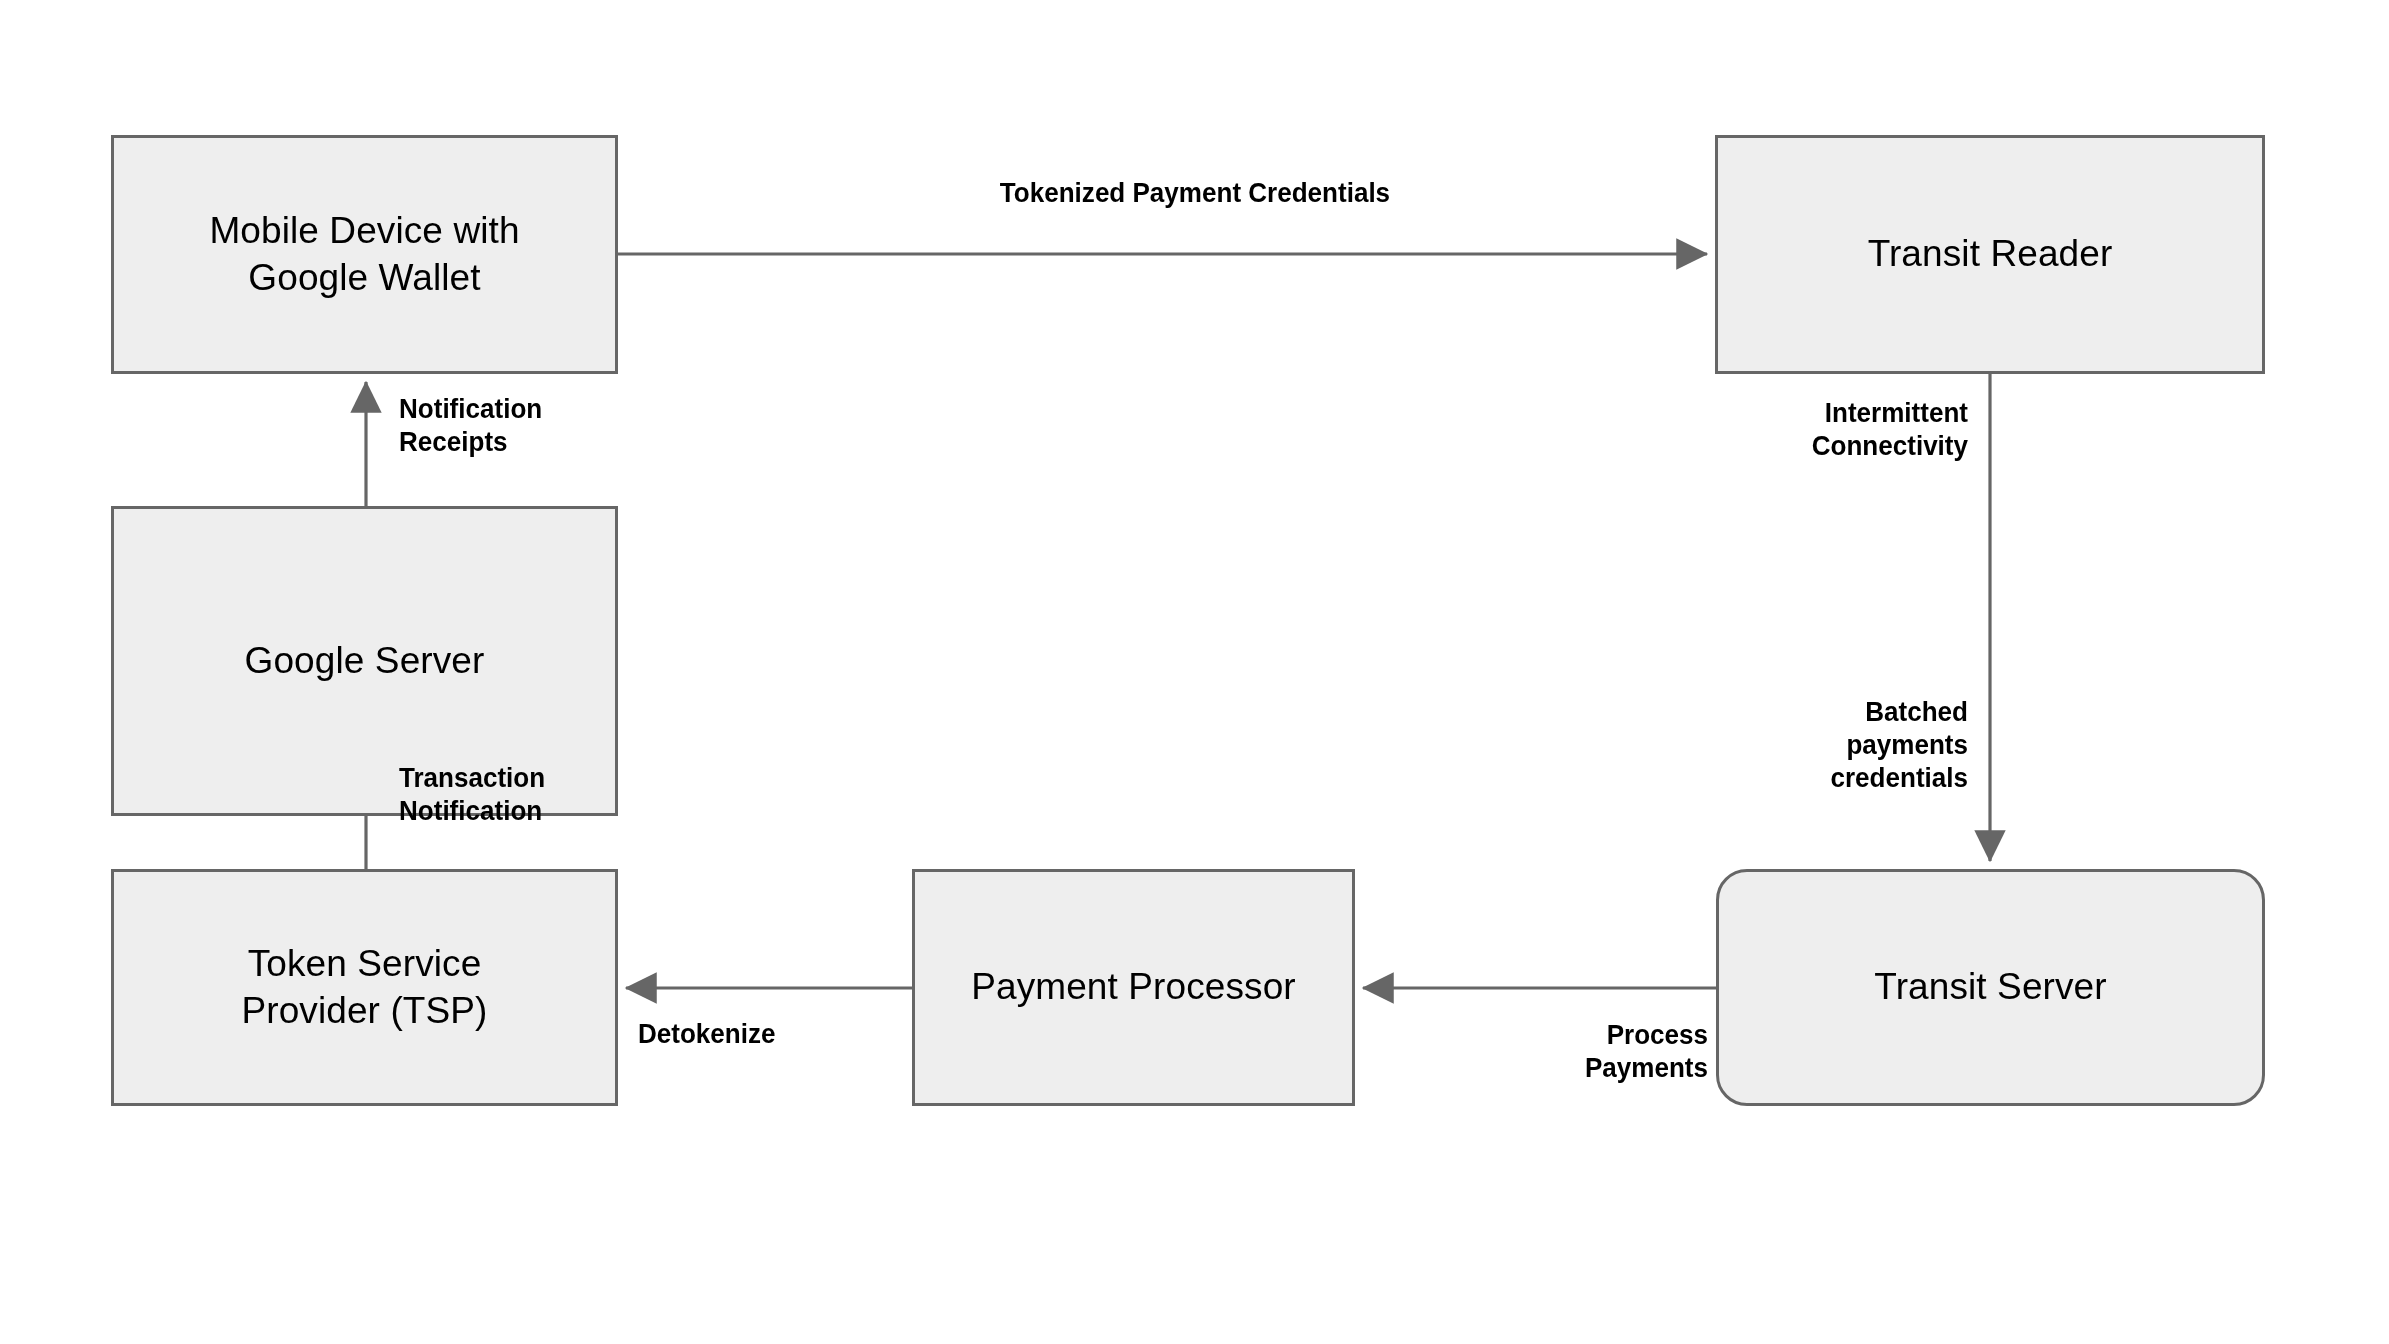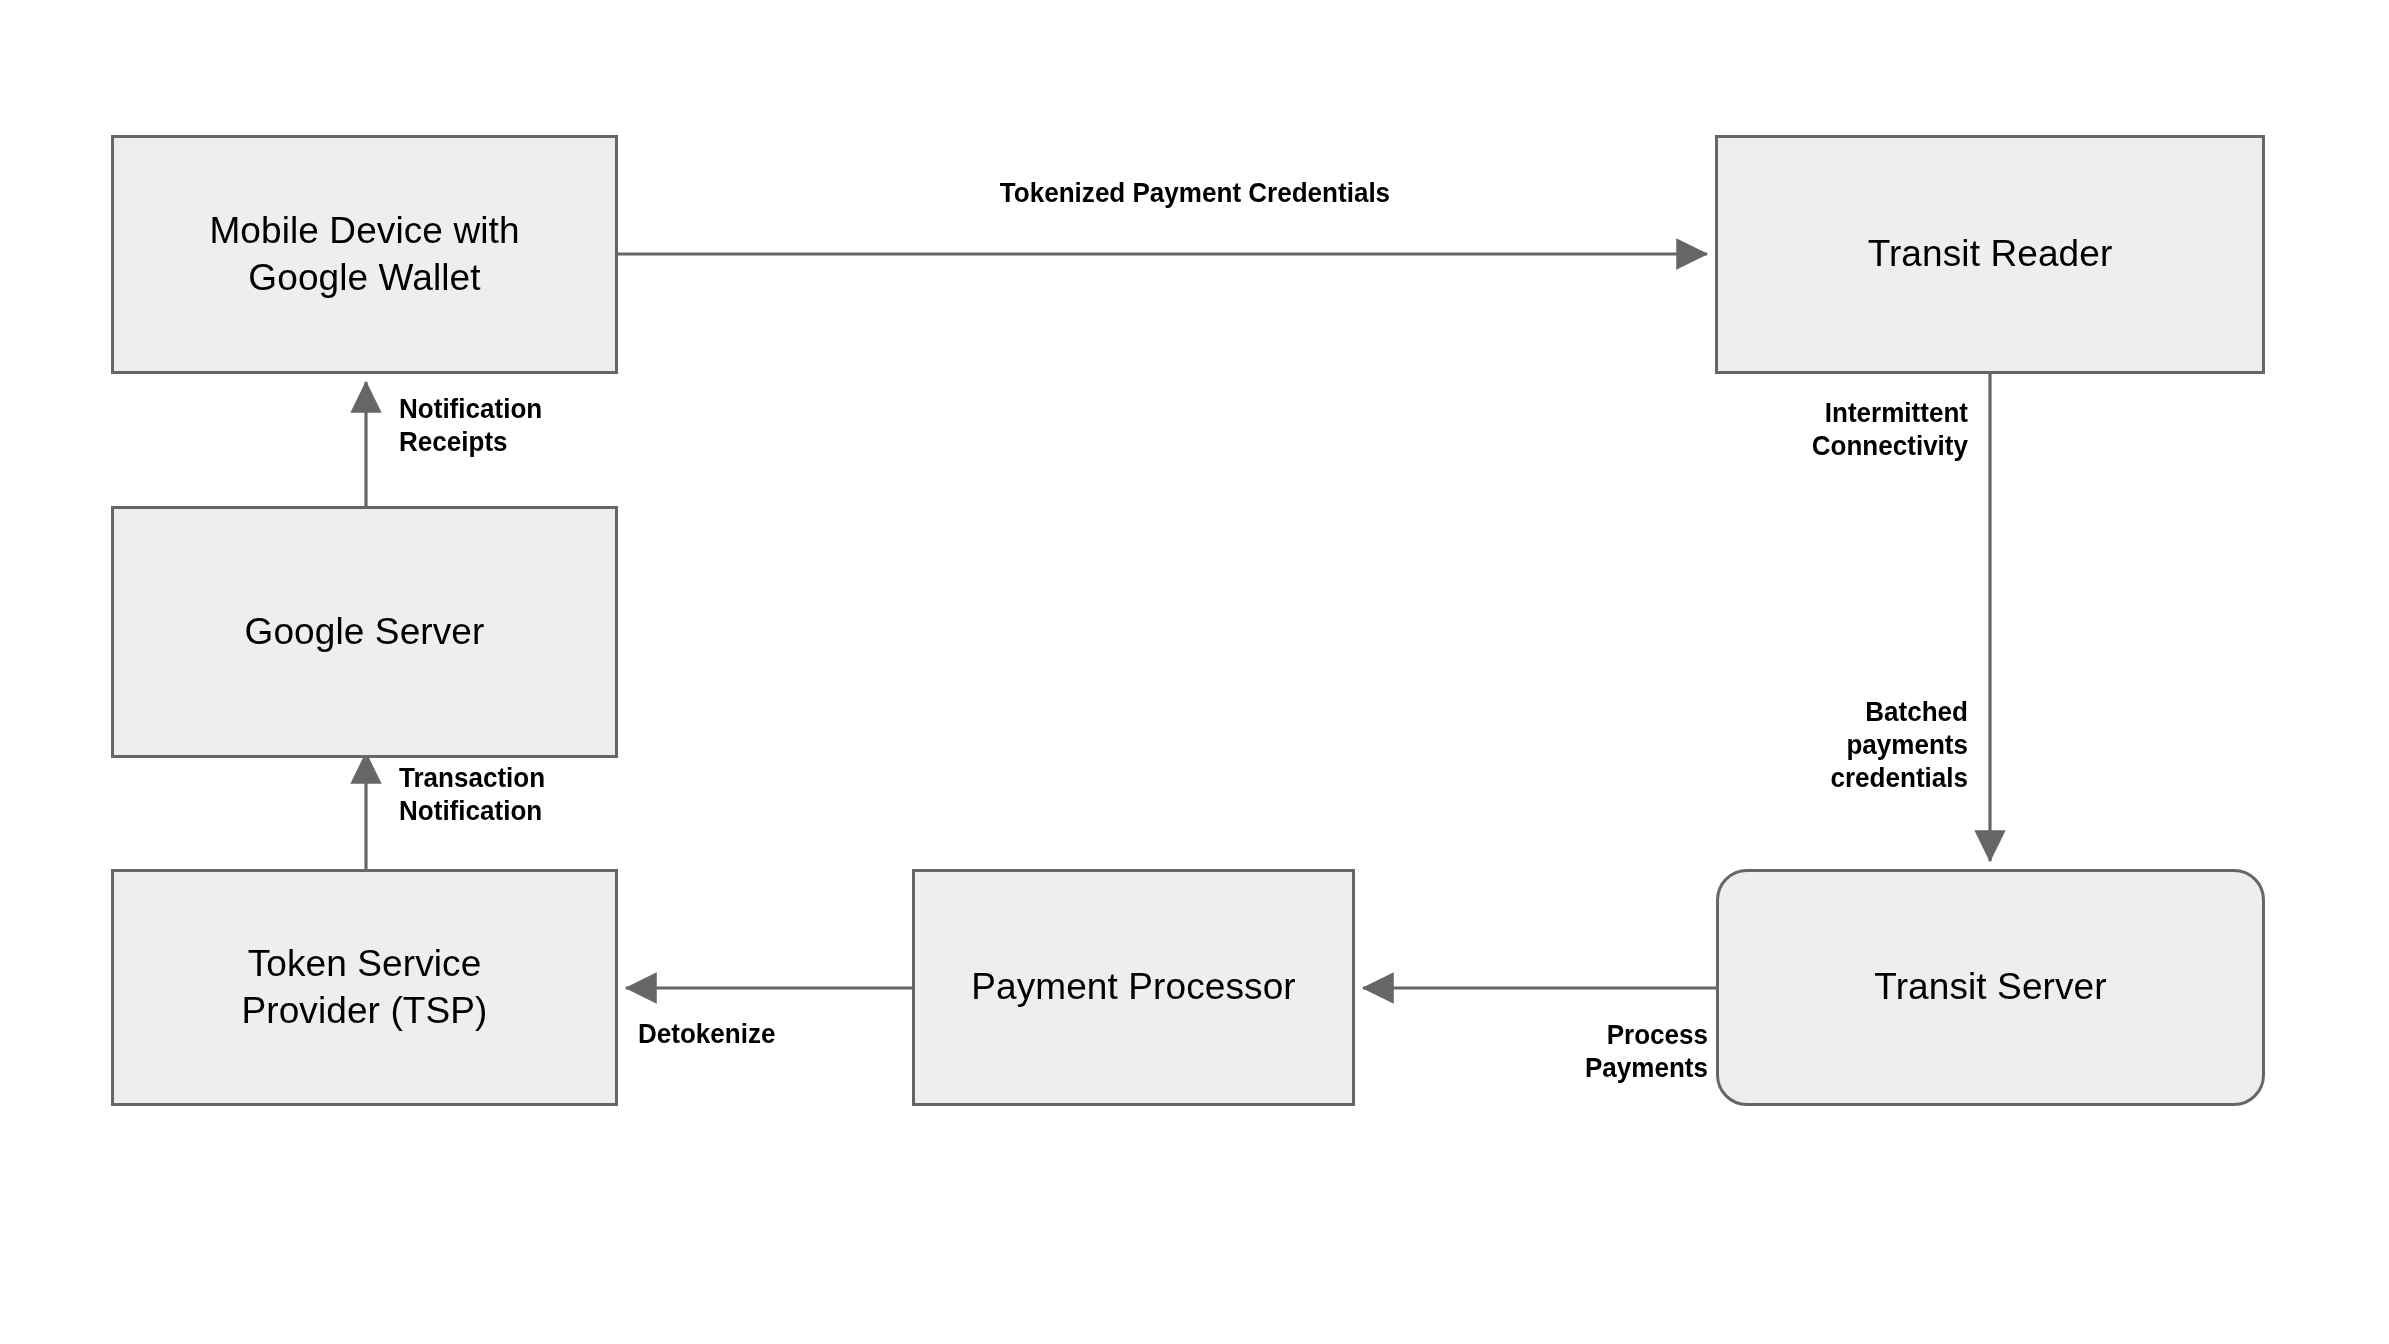--- a/index.html
+++ b/index.html
@@ -56,21 +56,21 @@
     color: #000000;
     white-space: pre-line;
     transform: scaleX(0.93);
   }
   .el-left   { text-align: left;   transform-origin: left center; }
   .el-right  { text-align: right;  transform-origin: right center; }
   .el-center { text-align: center; transform-origin: center center; }
 
   
   #node-mobile-device   { left: 111px;  top: 135px;  width: 507px; height: 239px; }
-  #node-google-server   { left: 111px;  top: 506px;  width: 507px; height: 252px; }
+  #node-google-server   { left: 111px;  top: 506px;  width: 507px; height: 310px; }
   #node-tsp             { left: 111px;  top: 869px;  width: 507px; height: 237px; }
   #node-payment-proc    { left: 912px;  top: 869px;  width: 443px; height: 237px; }
   #node-transit-reader  { left: 1715px; top: 135px;  width: 550px; height: 239px; }
   #node-transit-server  { left: 1716px; top: 869px;  width: 549px; height: 237px; border-radius: 31px; }
 
   
   #lbl-tokenized        { left: 845px;  top: 177px;  width: 700px; }
   #lbl-notification     { left: 399px;  top: 393px;  width: 330px; }
   #lbl-transaction      { left: 399px;  top: 762px;  width: 340px; }
   #lbl-intermittent     { left: 1668px; top: 397px;  width: 300px; }

